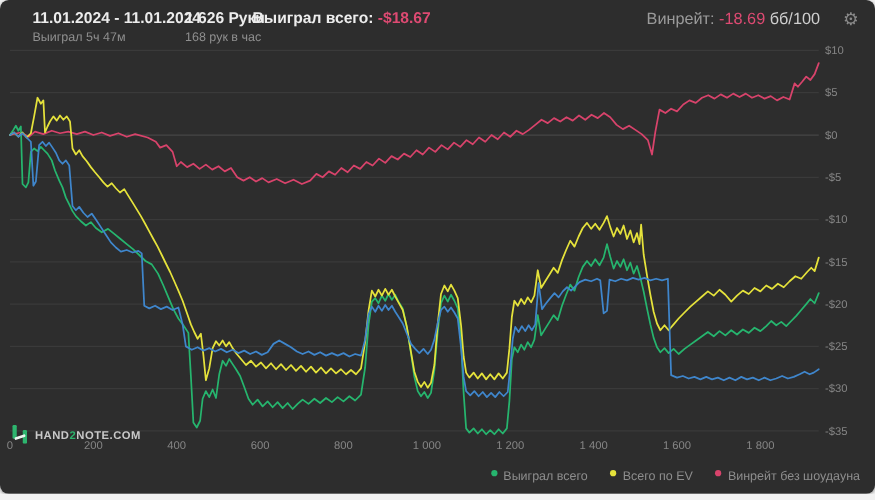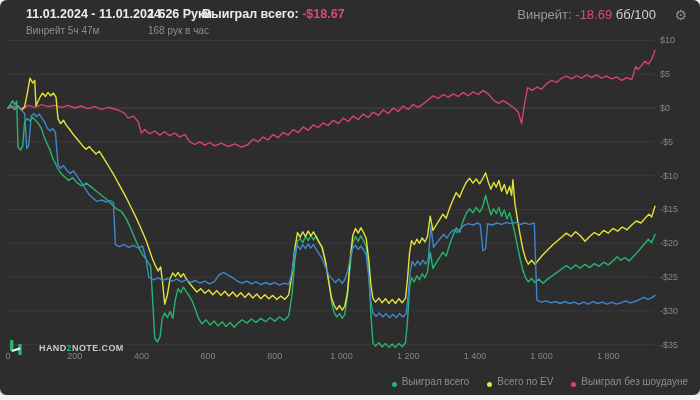--- a/index.html
+++ b/index.html
@@ -8,23 +8,23 @@
   .blk{position:absolute;top:7px;line-height:15px;white-space:nowrap;}
   .t1{font-size:12.5px;font-weight:bold;color:#ececec;}
   .t2{font-size:10px;color:#8f8f8f;margin-top:1px;}
   .right{text-align:left;}
   .red{color:#dd4a72;}
   .lite{color:#cfcfcf;}
   .gray{color:#9a9a9a;font-weight:normal;}
   .gear{position:absolute;top:8px;right:13px;font-size:14px;color:#8a8a8a;cursor:pointer;line-height:14px;}
   svg.chart{position:absolute;top:0;left:0;z-index:1;}
   .legend{position:absolute;right:12px;bottom:8px;display:flex;gap:18px;z-index:5;}
-  .legend .item{display:flex;align-items:flex-end;gap:5px;font-size:10px;color:#8d8d8d;cursor:pointer;}
+  .legend .item{display:flex;align-items:flex-start;gap:5px;font-size:10px;color:#8d8d8d;cursor:pointer;}
   .legend .dot{width:5px;height:5px;border-radius:50%;display:inline-block;}
-  .logo{position:absolute;left:9px;bottom:40px;display:flex;align-items:center;gap:16px;z-index:5;}
+  .logo{position:absolute;left:9px;bottom:40px;display:flex;align-items:center;gap:5px;z-index:5;}
   .logo .txt{font-size:9px;font-weight:bold;letter-spacing:.4px;color:#c9c9c9;}
   .logo .txt b{color:#2db56e;}
 </style>
 </head>
 <body>
 
 <div class="app">
 
   <svg class="chart" width="700" height="400" viewBox="0 0 700 400">
       <line x1="8" x2="655" y1="40.36" y2="40.36" stroke="#3a3a3a" stroke-width="1"></line>
@@ -60,21 +60,21 @@
       <polyline points="8.0,108.0 16.3,106.0 23.0,109.4 28.0,105.3 34.7,107.3 41.4,104.6 48.0,106.6 54.7,105.3 61.4,107.3 68.0,105.3 74.7,108.0 81.4,106.0 88.0,108.7 94.7,106.6 101.4,109.4 108.1,107.3 118.1,110.0 124.7,113.4 128.1,118.1 133.1,116.1 138.1,121.5 141.4,133.0 144.7,129.6 149.7,133.7 154.7,131.0 159.7,135.1 164.7,131.7 169.8,135.7 174.8,133.0 179.8,137.1 184.8,134.4 189.8,141.8 194.8,144.5 199.8,141.8 204.8,145.2 209.8,142.5 214.8,145.9 221.4,143.2 228.1,146.6 234.8,143.8 241.5,147.2 248.1,144.5 253.1,139.1 258.1,141.8 263.1,137.1 268.1,139.8 273.1,134.4 278.1,137.8 283.1,132.4 288.1,135.1 293.1,129.6 298.1,132.4 303.2,126.9 308.2,130.3 313.2,124.9 318.2,127.6 323.2,122.9 328.2,125.6 333.2,120.2 338.2,123.6 343.2,118.1 348.2,121.5 353.2,116.1 358.2,119.5 363.2,114.1 368.2,117.5 373.2,112.1 378.2,115.4 383.2,110.0 388.2,113.4 393.2,108.0 398.2,111.4 403.2,106.0 408.2,109.4 413.2,104.6 418.2,107.3 423.2,103.9 428.2,99.9 433.2,95.8 438.2,98.5 443.2,94.5 448.2,97.2 453.2,93.8 458.2,96.5 463.2,92.4 468.2,95.8 473.2,91.8 478.2,94.5 483.2,90.4 488.2,93.8 493.3,99.9 498.3,103.3 503.3,100.6 508.3,103.9 513.3,107.3 518.3,112.1 521.6,123.6 524.3,105.3 527.6,87.7 532.3,90.4 536.9,87.0 541.6,89.1 546.6,83.6 551.6,80.3 556.6,82.3 561.6,78.2 566.6,76.2 571.6,78.9 576.6,75.5 581.6,78.2 586.6,74.9 591.6,77.6 596.6,74.9 601.6,78.2 606.6,76.2 611.6,78.9 616.6,76.9 621.6,80.3 626.7,77.6 631.7,79.6 635.7,66.7 638.3,69.4 641.7,65.4 645.0,61.3 648.3,64.0 651.7,59.3 655.0,50.5" fill="none" stroke="#d8436b" stroke-width="1.4" stroke-linejoin="round" stroke-linecap="round"></polyline>
       <polyline points="8.0,108.0 10.7,103.9 12.7,100.6 14.7,104.6 16.7,101.2 18.0,147.2 20.7,149.9 22.7,145.9 24.7,121.5 27.3,118.8 30.0,120.9 32.7,117.5 35.3,120.2 38.0,122.9 41.4,128.3 44.0,136.4 47.4,144.5 50.0,149.9 52.7,158.1 55.4,163.5 58.0,168.9 60.7,172.9 64.7,177.0 68.7,180.4 72.7,177.7 76.7,182.4 81.4,185.8 86.4,183.1 91.4,187.1 96.4,191.2 101.4,195.3 106.4,199.3 111.4,204.0 116.4,208.8 121.4,211.5 126.4,218.9 130.7,228.4 134.7,237.9 138.7,247.3 142.7,254.8 146.7,260.2 150.7,266.3 152.7,300.8 154.7,338.0 157.4,342.0 160.1,336.6 162.1,319.0 164.7,312.9 167.4,317.7 170.1,311.6 172.8,318.4 175.4,299.4 178.1,288.6 180.8,292.7 183.4,287.2 186.1,291.3 188.8,295.4 192.1,300.8 195.4,309.6 198.8,319.0 202.1,323.8 206.1,319.7 210.1,325.1 214.1,321.1 218.1,325.8 222.1,321.7 226.1,326.5 230.1,322.4 234.1,327.2 238.1,323.1 242.1,319.7 246.8,323.1 251.5,319.0 256.1,322.4 260.8,318.4 265.5,321.7 270.1,317.7 274.8,321.1 279.5,317.0 284.1,320.4 288.8,315.7 292.1,294.0 294.8,260.2 297.5,241.3 300.2,238.5 302.8,242.6 305.5,236.5 308.2,240.6 310.8,235.2 313.5,239.9 316.2,235.8 318.8,241.3 322.2,246.7 325.5,262.2 328.8,282.5 331.5,301.5 334.2,312.9 336.8,317.0 339.5,313.6 342.2,318.4 344.8,314.3 347.5,296.0 350.2,264.9 352.8,242.6 355.5,236.5 358.2,241.3 360.8,235.8 363.5,240.6 366.2,246.7 368.9,273.7 370.9,314.3 372.9,342.7 375.5,346.1 378.9,342.7 382.2,346.8 385.5,343.4 388.9,347.4 392.2,344.1 395.5,347.4 398.9,343.4 402.2,346.8 405.5,342.7 407.5,321.1 409.5,287.2 411.5,277.8 414.2,281.8 416.9,275.7 419.5,279.8 422.2,273.7 424.9,277.8 427.5,271.7 430.2,252.1 432.9,268.3 436.2,262.9 439.6,257.5 442.9,252.1 446.2,256.1 449.6,244.6 452.9,235.8 456.2,227.7 459.6,232.5 462.9,221.6 466.2,213.5 469.6,208.8 472.9,212.8 476.2,207.4 479.6,212.2 482.9,206.1 485.6,195.3 488.2,205.4 490.9,214.9 493.6,208.8 496.3,213.5 498.9,207.4 501.6,216.2 504.3,210.1 506.9,218.9 509.6,212.8 512.3,222.3 514.9,233.1 517.6,246.7 520.3,259.5 522.9,270.3 525.6,277.8 528.3,281.8 531.6,278.5 534.9,282.5 538.9,279.1 542.9,283.2 547.6,279.1 552.3,275.7 556.9,272.4 561.6,269.0 566.3,265.6 571.0,269.0 575.6,264.9 580.3,268.3 585.0,264.2 589.6,267.6 594.3,263.6 599.0,266.3 603.6,262.2 608.3,264.9 613.0,260.9 617.0,256.8 621.0,260.2 625.0,257.5 629.0,260.9 633.0,256.8 637.0,252.7 641.0,248.0 645.0,243.3 648.3,239.2 651.7,242.6 655.0,234.5" fill="none" stroke="#26b56e" stroke-width="1.4" stroke-linejoin="round" stroke-linecap="round"></polyline>
       <polyline points="8.0,108.0 11.3,106.0 14.7,109.4 18.0,106.0 21.3,110.0 24.7,106.6 27.3,93.1 30.0,78.2 32.7,83.0 34.7,80.3 36.0,106.0 38.0,101.2 40.0,97.2 42.7,93.1 45.4,96.5 48.0,92.4 50.7,95.8 53.4,93.1 56.0,97.2 58.0,118.8 60.7,123.6 63.4,120.2 66.0,124.9 69.4,129.0 72.7,133.7 76.0,137.8 79.4,141.8 82.7,145.9 86.0,149.3 89.4,146.6 92.7,150.6 96.0,154.0 99.4,151.3 102.7,156.7 106.1,162.1 109.4,167.5 112.7,172.9 116.1,179.0 119.4,185.1 122.7,191.2 126.1,197.3 129.4,204.0 132.7,210.8 136.1,217.6 139.4,225.0 142.7,232.5 146.1,240.6 149.4,250.0 152.7,259.5 155.4,265.6 158.1,271.0 160.7,267.0 162.7,283.9 164.7,304.2 167.4,294.7 170.1,278.5 172.8,273.0 175.4,276.4 178.1,272.4 180.8,277.1 183.4,273.7 186.1,278.5 189.4,283.2 192.8,287.2 196.8,292.0 200.8,288.6 204.8,293.3 208.8,290.0 212.8,294.7 216.8,290.6 220.8,295.4 224.8,291.3 228.8,296.0 232.8,292.0 236.8,296.7 240.8,292.7 244.8,297.4 248.8,293.3 252.8,298.1 256.8,294.0 260.8,298.7 264.8,294.7 268.8,298.7 272.8,295.4 276.8,299.4 280.8,296.0 284.8,299.4 288.8,294.7 292.1,273.7 294.8,248.7 297.5,232.5 300.2,237.2 302.8,231.8 305.5,236.5 308.2,231.1 310.8,235.8 313.5,231.8 316.2,237.2 318.8,241.9 322.2,248.0 325.5,261.5 328.8,281.8 331.5,297.4 334.2,305.5 336.8,309.6 339.5,305.5 342.2,310.2 344.8,306.2 347.5,292.0 350.2,258.8 352.8,235.2 355.5,228.4 358.2,233.1 360.8,227.7 363.5,232.5 366.2,238.5 368.9,260.9 370.9,285.2 372.9,298.1 375.5,302.1 378.9,298.1 382.2,302.8 385.5,298.7 388.9,303.5 392.2,299.4 395.5,303.5 398.9,298.7 402.2,302.8 405.5,298.1 407.5,279.1 409.5,253.4 411.5,240.6 414.2,244.6 416.9,239.2 419.5,243.3 422.2,237.9 424.9,241.9 427.5,236.5 430.2,216.2 432.9,230.4 436.2,225.0 439.6,219.6 442.9,214.2 446.2,218.3 449.6,208.1 452.9,200.0 456.2,192.6 459.6,197.3 462.9,189.2 466.2,182.4 469.6,178.3 472.9,183.1 476.2,179.0 479.6,183.8 482.9,178.3 485.6,172.9 488.2,181.7 490.9,189.2 493.6,182.4 496.3,187.1 498.9,180.4 501.6,191.2 504.3,184.4 506.9,193.9 509.6,186.5 511.6,195.3 512.9,179.7 514.9,203.4 517.6,220.3 520.3,235.8 522.9,249.4 525.6,258.8 528.3,264.2 531.6,260.2 534.9,264.2 538.9,259.5 542.9,254.8 547.6,250.0 552.3,245.3 556.9,241.3 561.6,237.2 566.3,233.1 571.0,236.5 575.6,231.8 580.3,235.8 585.0,241.3 589.6,236.5 594.3,232.5 599.0,235.2 603.6,230.4 608.3,233.1 613.0,228.4 617.6,231.1 622.3,227.0 627.0,229.8 631.7,225.0 636.3,221.0 641.0,223.0 645.7,217.6 649.0,214.2 651.7,216.9 655.0,206.1" fill="none" stroke="#e5e23b" stroke-width="1.4" stroke-linejoin="round" stroke-linecap="round"></polyline>
       <polyline points="8.0,108.0 11.3,106.0 14.7,109.4 18.0,106.6 21.3,110.0 24.7,113.4 26.7,148.6 28.7,145.2 31.3,116.1 34.0,113.4 36.7,116.8 39.3,114.1 42.0,118.1 44.7,122.2 47.4,128.3 50.0,131.0 52.7,128.3 55.4,132.4 58.0,164.8 60.7,168.2 63.4,165.5 66.7,170.2 70.0,173.6 73.4,170.9 76.7,175.6 80.7,181.7 84.7,187.8 88.7,193.9 92.7,198.0 96.7,201.3 101.4,200.0 106.1,202.0 110.7,200.7 113.4,202.7 115.4,244.6 119.4,246.7 124.1,244.6 128.7,247.3 133.4,245.3 138.1,248.0 142.7,246.0 146.1,259.5 148.7,277.1 153.4,279.8 158.1,277.8 162.7,280.5 167.4,278.5 172.1,281.2 176.8,279.1 181.4,281.8 186.1,279.8 190.8,282.5 195.4,280.5 200.1,283.2 204.8,281.2 209.4,283.9 214.1,281.8 218.8,275.1 223.4,272.4 228.1,275.1 232.8,277.8 237.5,281.2 242.1,283.2 246.8,281.2 251.5,283.9 256.1,281.8 260.8,284.5 265.5,282.5 270.1,284.5 274.8,282.5 279.5,285.2 284.1,283.2 288.8,284.5 292.1,271.7 294.8,251.4 297.5,245.3 300.2,249.4 302.8,244.6 305.5,248.7 308.2,244.0 310.8,248.0 313.5,244.6 316.2,249.4 318.8,253.4 322.2,258.8 325.5,267.0 328.8,275.1 332.2,279.1 335.5,282.5 338.8,279.1 342.2,283.2 344.8,279.8 347.5,271.7 350.2,258.2 352.8,248.0 355.5,245.3 358.2,249.4 360.8,246.0 363.5,250.0 366.2,254.8 368.9,278.5 370.9,301.5 372.9,312.9 376.2,316.3 379.5,312.9 382.9,317.0 386.2,313.6 389.5,317.7 392.9,314.3 396.2,317.7 399.5,313.6 402.9,317.0 406.2,313.6 408.2,294.7 410.2,271.0 412.2,261.5 414.9,265.6 417.5,260.9 420.2,264.9 422.9,260.2 425.5,264.2 428.2,259.5 430.9,226.4 433.6,247.3 436.9,242.6 440.2,238.5 443.6,234.5 446.9,237.9 450.2,233.1 453.6,229.8 456.9,232.5 460.2,229.1 463.6,225.7 468.2,223.7 472.9,225.0 477.6,223.0 480.2,224.3 482.9,250.7 485.6,248.7 487.6,223.7 492.2,225.0 496.9,223.0 501.6,224.3 506.3,222.3 510.9,223.7 515.6,222.3 520.3,224.3 524.9,223.0 529.6,224.3 534.3,223.0 536.9,300.1 541.6,302.1 546.3,300.8 550.9,302.8 555.6,301.5 560.3,303.5 565.0,301.5 569.6,303.5 574.3,302.1 579.0,304.2 583.6,302.1 588.3,304.2 593.0,301.5 597.6,303.5 602.3,302.1 607.0,304.2 611.6,302.1 616.3,304.2 621.0,302.8 625.7,300.8 630.3,302.8 635.0,301.5 639.7,299.4 643.7,297.4 647.7,299.4 651.0,298.1 655.0,295.4" fill="none" stroke="#3f86cc" stroke-width="1.4" stroke-linejoin="round" stroke-linecap="round"></polyline>
       <rect x="8" y="36" width="647" height="316" fill="transparent"></rect>
     </svg>
 
   <div class="hdr">
     <div class="blk" style="left:10px">
       <div class="t1">11.01.2024 - 11.01.2024</div>
-      <div class="t2">Винрейт 5ч 47м</div>
+      <div class="t2">Выиграл 5ч 47м</div>
     </div>
     <div class="blk" style="left:132px">
       <div class="t1">1 626 Руки</div>
       <div class="t2">168 рук в час</div>
     </div>
     <div class="blk right" style="left:186px;width:120px">
       <div class="t1"><span>Выиграл всего:</span> <span class="red">-$18.67</span></div>
     </div>
     <div class="blk right" style="right:44px">
       <div class="t1 gray" style="font-size:13px"><span>Винрейт:</span> <span class="red">-18.69</span> <span class="lite">бб/100</span></div>
@@ -95,16 +95,16 @@
       <span class="item">
         <span class="dot" style="background: rgb(38, 181, 110);"></span>
         <span>Выиграл всего</span>
       </span>
       <span class="item">
         <span class="dot" style="background: rgb(229, 226, 59);"></span>
         <span>Всего по EV</span>
       </span>
       <span class="item">
         <span class="dot" style="background: rgb(216, 67, 107);"></span>
-        <span>Выиграл без шоудауне</span>
+        <span>Винрейт без шоудауна</span>
       </span>
     </div>
 </div>
 
 </body></html>

